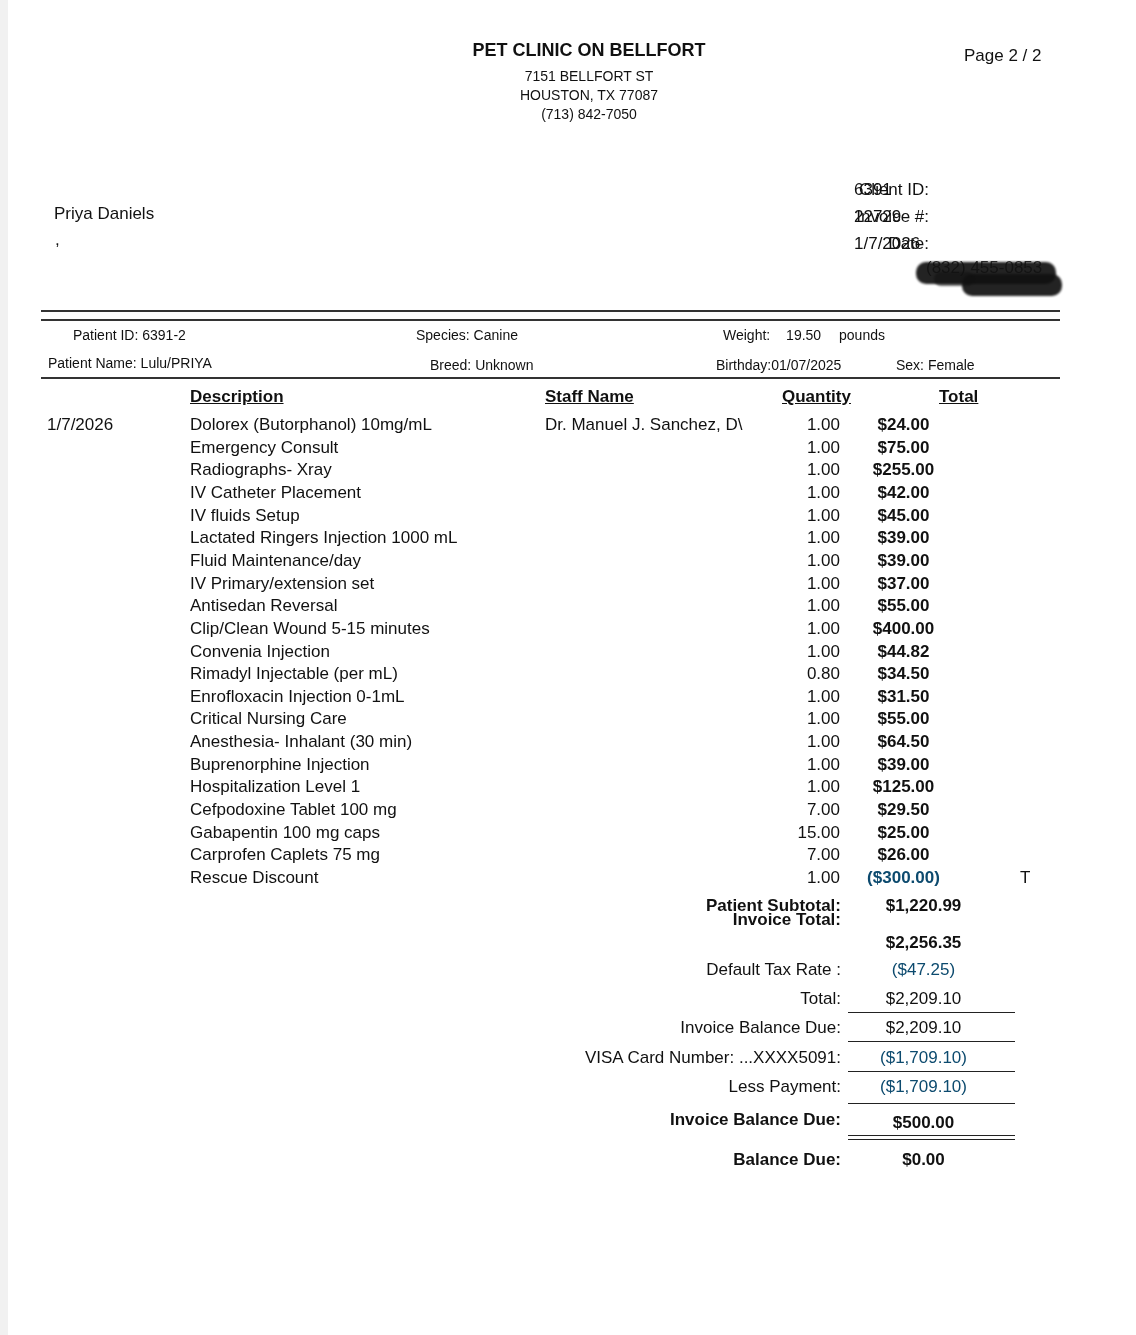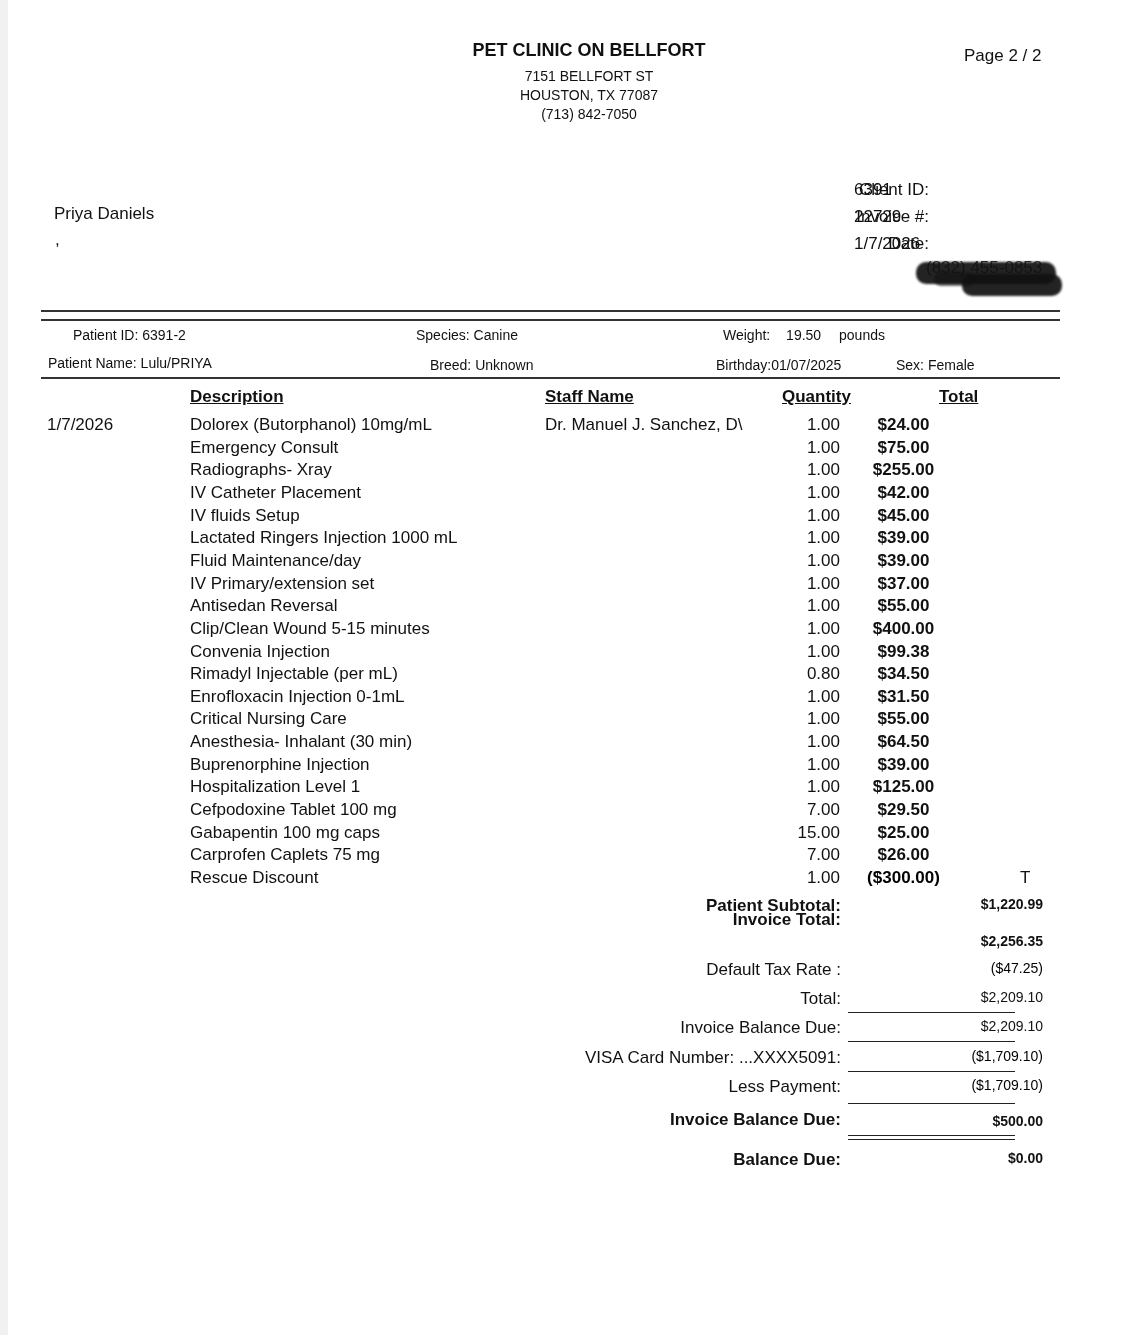--- a/index.html
+++ b/index.html
@@ -62,26 +62,26 @@
 
     
     .th {
       font-weight: bold; font-size: 17px;
       text-decoration: underline;
     }
     .row-text { font-size: 17px; }
     .desc { left: 190px; }
     .qty { left: 760px; width: 80px; text-align: right; }
     .total { left: 836px; width: 135px; text-align: center; font-weight: bold; }
-    .neg { color: #000000; }
+    .neg { color: #0c4a6e; }
     .tflag { left: 1020px; font-size: 17px; }
 
     
     .sum-label { left: 440px; width: 401px; text-align: right; font-size: 17px; }
-    .sum-value { left: 908px; width: 135px; text-align: right; font-size: 14px; }
+    .sum-value { left: 856px; width: 135px; text-align: center; font-size: 17px; }
     .bold { font-weight: bold; }
     .sum-rule { position: absolute; left: 848px; width: 167px; height: 1.3px; background: #222; }
   </style>
 </head>
 <body>
 
 <div class="left-strip"></div>
 
 <div class="abs clinic-name">PET CLINIC ON BELLFORT</div>
 <div class="abs clinic-line" style="top:68px">7151 BELLFORT ST</div>
@@ -175,21 +175,21 @@
     <div class="abs row-text qty" style="top: 573.55px;">1.00</div>
     <div class="abs row-text total" style="top: 573.55px;">$37.00</div>
     <div class="abs row-text desc" style="top: 596.2px;">Antisedan Reversal</div>
     <div class="abs row-text qty" style="top: 596.2px;">1.00</div>
     <div class="abs row-text total" style="top: 596.2px;">$55.00</div>
     <div class="abs row-text desc" style="top: 618.85px;">Clip/Clean Wound 5-15 minutes</div>
     <div class="abs row-text qty" style="top: 618.85px;">1.00</div>
     <div class="abs row-text total" style="top: 618.85px;">$400.00</div>
     <div class="abs row-text desc" style="top: 641.5px;">Convenia Injection</div>
     <div class="abs row-text qty" style="top: 641.5px;">1.00</div>
-    <div class="abs row-text total" style="top: 641.5px;">$99.38</div>
+    <div class="abs row-text total" style="top: 641.5px;">$44.82</div>
     <div class="abs row-text desc" style="top: 664.15px;">Rimadyl Injectable (per mL)</div>
     <div class="abs row-text qty" style="top: 664.15px;">0.80</div>
     <div class="abs row-text total" style="top: 664.15px;">$34.50</div>
     <div class="abs row-text desc" style="top: 686.8px;">Enrofloxacin Injection 0-1mL</div>
     <div class="abs row-text qty" style="top: 686.8px;">1.00</div>
     <div class="abs row-text total" style="top: 686.8px;">$31.50</div>
     <div class="abs row-text desc" style="top: 709.45px;">Critical Nursing Care</div>
     <div class="abs row-text qty" style="top: 709.45px;">1.00</div>
     <div class="abs row-text total" style="top: 709.45px;">$55.00</div>
     <div class="abs row-text desc" style="top: 732.1px;">Anesthesia- Inhalant (30 min)</div>

